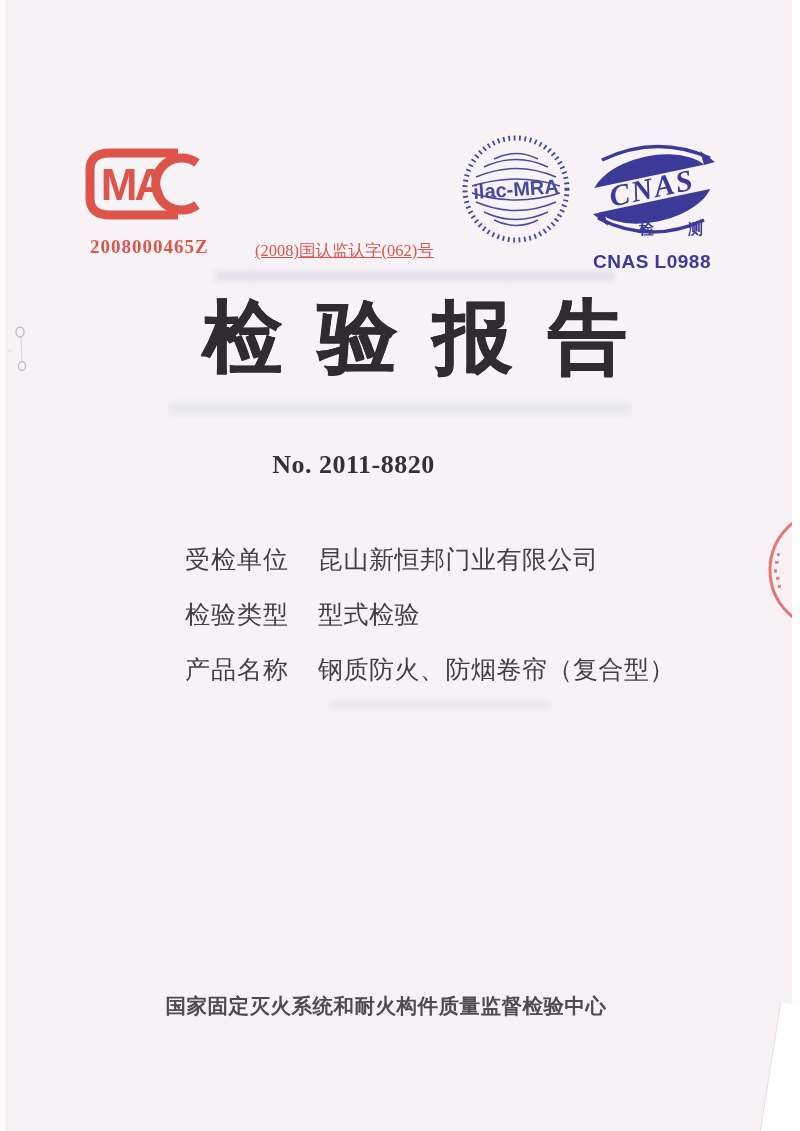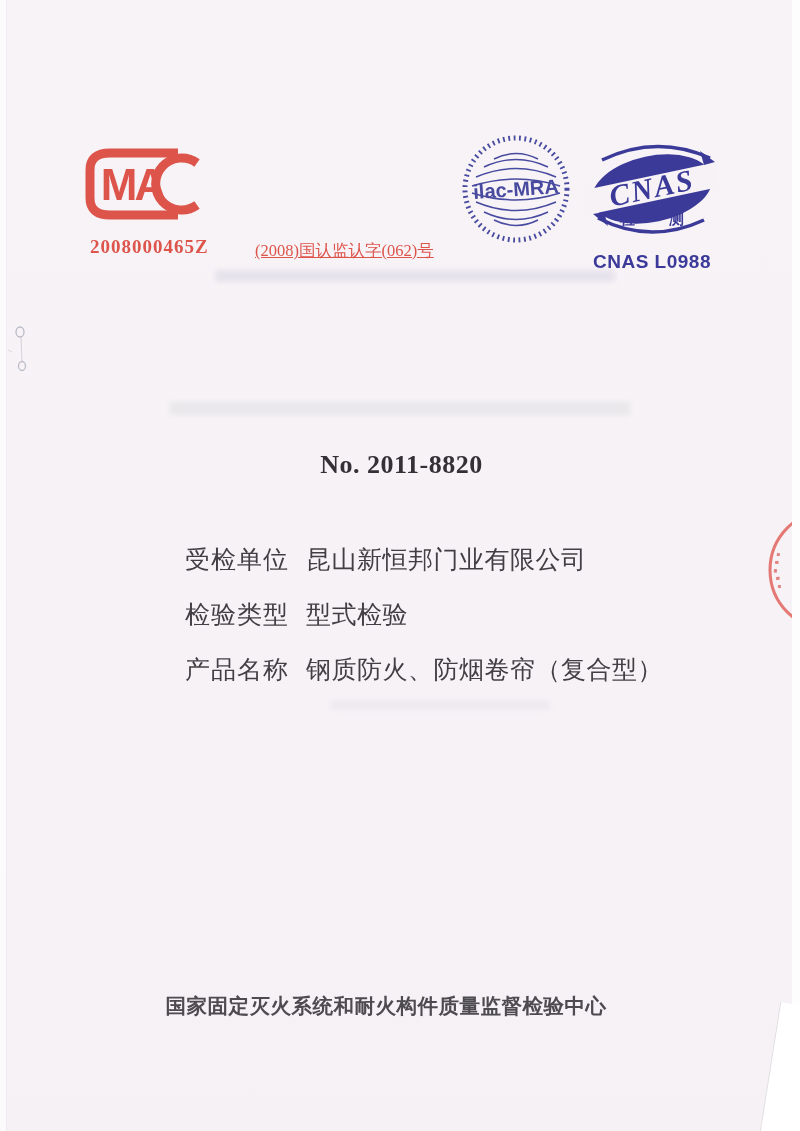--- a/index.html
+++ b/index.html
@@ -27,21 +27,21 @@
   .cnas-logo{left:586px;top:142px;}
 
   .caption-red{
     position:absolute;color:#dd544b;font-family:"Liberation Serif",serif;
     white-space:nowrap;
   }
   .cma-caption{left:90px;top:236px;font-size:19px;letter-spacing:1px;font-weight:bold;}
   .al-caption{left:255px;top:240px;font-size:16.5px;text-decoration:underline;}
 
   .cnas-mark{
-    position:absolute;left:586px;top:210px;width:132px;text-align:center;
+    position:absolute;left:586px;top:220px;width:132px;text-align:right;
     color:#3b3a99;font-weight:bold;font-size:15px;letter-spacing:15px;text-indent:15px;
     font-family:"Liberation Sans",sans-serif;
   }
   .cnas-number{
     position:absolute;left:584px;top:251px;width:136px;text-align:center;
     color:#3b3a99;font-weight:bold;font-size:19px;letter-spacing:0.5px;
     font-family:"Liberation Sans",sans-serif;
   }
 
   
@@ -56,30 +56,30 @@
     font-size:79px;line-height:1;font-weight:800;color:#2e2c2f;
     letter-spacing:36px;white-space:nowrap;
     font-family:"Liberation Sans",sans-serif;
     text-shadow:0.6px 0 0 currentColor,-0.6px 0 0 currentColor,0 0.5px 0 currentColor;
   }
 
   
   .report-no{
     position:absolute;left:0;top:450px;width:707px;text-align:center;
     font-size:26px;font-weight:bold;color:#333135;
-    font-family:"Liberation Serif",serif;letter-spacing:0.5px;margin-left:48px;
+    font-family:"Liberation Serif",serif;letter-spacing:0.5px;
   }
 
   
   .fields{position:absolute;left:185px;top:544px;}
   .field-row{
     font-size:25px;color:#413f43;line-height:32px;margin-bottom:23px;
     white-space:nowrap;font-family:"Liberation Serif",serif;
   }
-  .field-label{margin-right:17px;letter-spacing:1px;}
+  .field-label{margin-right:29px;letter-spacing:1px;}
   .field-value{letter-spacing:0.5px;}
 
   
   .footer-org{
     position:absolute;left:0;top:992px;width:772px;text-align:center;
     font-size:20.5px;font-weight:600;color:#4d4b4f;letter-spacing:0.5px;
     font-family:"Liberation Serif",serif;
   }
 
   
@@ -134,20 +134,21 @@
       <polygon points="7,72 22,84 18,70" fill="#3b3a99"></polygon>
     </svg>
   </div>
   <div class="cnas-mark">检 测</div>
   <div class="cnas-number">CNAS L0988</div>
 
   <div class="ghost ghost-a"></div>
   <div class="ghost ghost-b"></div>
   <div class="ghost ghost-c"></div>
 
+  <div class="report-title">检验报告</div>
 
   <div class="report-no">No. 2011-8820</div>
 
   <div class="fields">
     <div class="field-row">
       <span class="field-label">受检单位</span><span class="field-value">昆山新恒邦门业有限公司</span>
     </div>
     <div class="field-row">
       <span class="field-label">检验类型</span><span class="field-value">型式检验</span>
     </div>

